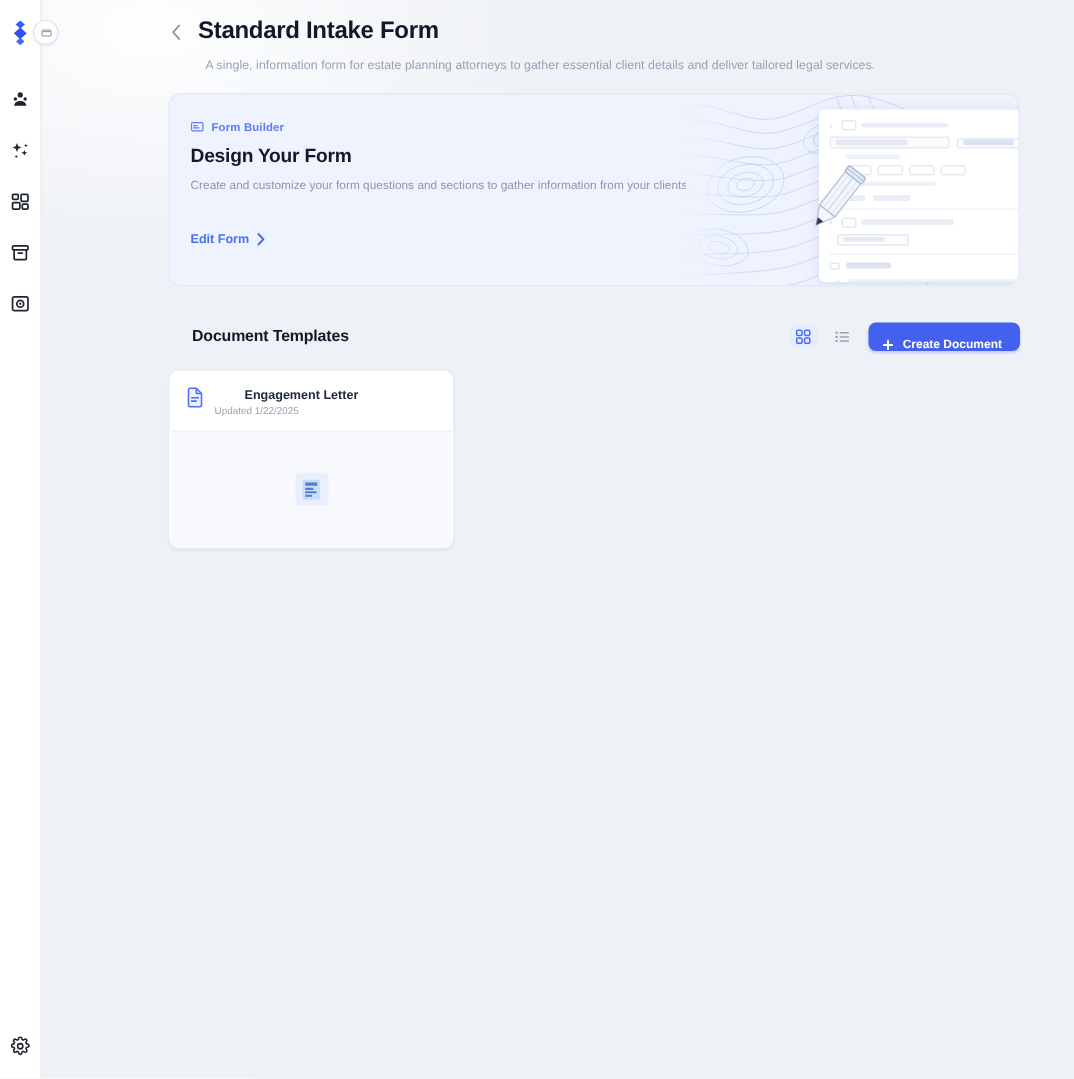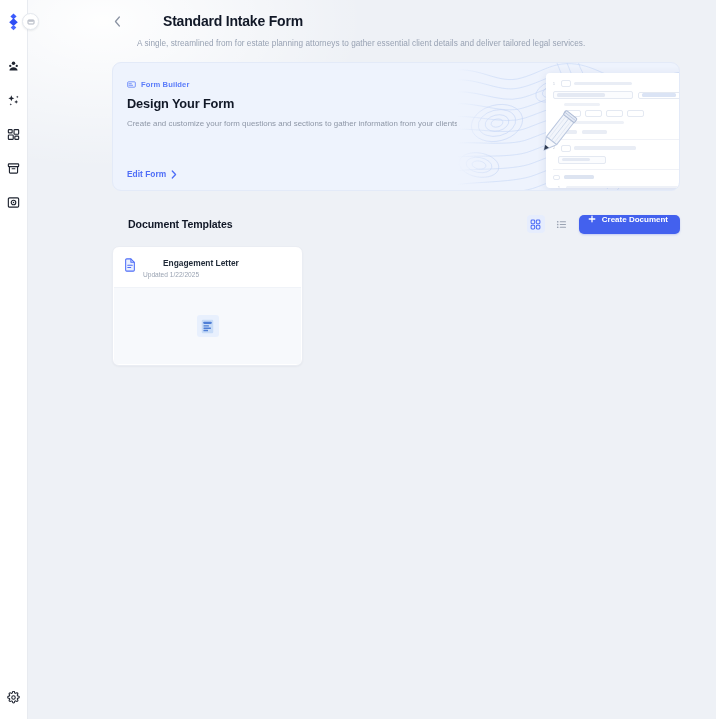--- a/index.html
+++ b/index.html
@@ -121,26 +121,25 @@
     height: 22px;
   }
   #back-btn {
     width: 14px; height: 18px;
     display: flex; align-items: center; justify-content: center;
     color: #6b7280;
     cursor: pointer;
     margin-left: -2px;
   }
   #page-title {
-    font-size: 14px;
+    font-size: 16px;
     font-weight: 700;
     color: #111827;
     letter-spacing: -0.2px;
     white-space: nowrap;
-    margin-left: 31px;
   }
   #page-subtitle {
     margin-top: 7px;
     margin-left: 25px;
     font-size: 8.2px;
     color: #98a2b3;
     letter-spacing: .05px;
     white-space: nowrap;
   }
 
@@ -189,21 +188,21 @@
     margin-top: 8px;
     font-size: 7.9px;
     color: #8d96a6;
     letter-spacing: .02px;
     white-space: nowrap;
   }
 
   #edit-form-link {
     position: absolute;
     left: 14px;
-    bottom: 11px;
+    bottom: 26px;
     display: flex;
     align-items: center;
     gap: 5px;
     color: #4f6ef7;
     font-size: 8.4px;
     font-weight: 600;
     cursor: pointer;
   }
 
   
@@ -302,21 +301,21 @@
   }
   .view-toggle.active { background: #e6edfd; }
   #create-doc-btn {
     height: 19px;
     border-radius: 5px;
     background: #4361ee;
     color: #ffffff;
     font-size: 8px;
     font-weight: 600;
     display: flex;
-    align-items: flex-start;
+    align-items: flex-end;
     gap: 6px;
     padding: 0 12px 0 9px;
     cursor: pointer;
     border: none;
     font-family: inherit;
     box-shadow: 0 1px 2px rgba(67,97,238,.25);
   }
 
   
   #templates-grid {
@@ -453,21 +452,21 @@
 
     <div id="page-header">
       <div class="title-row">
         <div id="back-btn">
           <svg width="7" height="11" viewBox="0 0 8 13" fill="none" stroke="#8b93a3" stroke-width="1.5" stroke-linecap="round" stroke-linejoin="round">
             <path d="M6.2 1.2 L1.6 6.5 L6.2 11.8"></path>
           </svg>
         </div>
         <div id="page-title">Standard Intake Form</div>
       </div>
-      <div id="page-subtitle">A single, streamlined from for estate planning attorneys to gather essential client details and deliver tailored legal services.</div>
+      <div id="page-subtitle">A single, information form for estate planning attorneys to gather essential client details and deliver tailored legal services.</div>
     </div>
 
     <div id="hero-card">
 
       <div id="hero-art">
         <svg class="topo" viewBox="0 0 222 129" preserveAspectRatio="none">
           <g fill="none" stroke="#c3d4f5" stroke-width="0.55">
             <path d="M-10,8 C20,2 38,20 60,16 C84,11 96,-4 124,2 C150,8 162,24 190,18 C208,14 222,6 236,10"></path>
             <path d="M-10,18 C18,12 40,30 62,25 C86,20 98,6 126,12 C152,18 164,33 192,27 C210,23 224,16 238,20"></path>
             <path d="M-10,30 C16,24 42,41 64,35 C88,29 100,16 128,23 C154,29 166,43 194,37 C212,33 226,27 240,31"></path>

